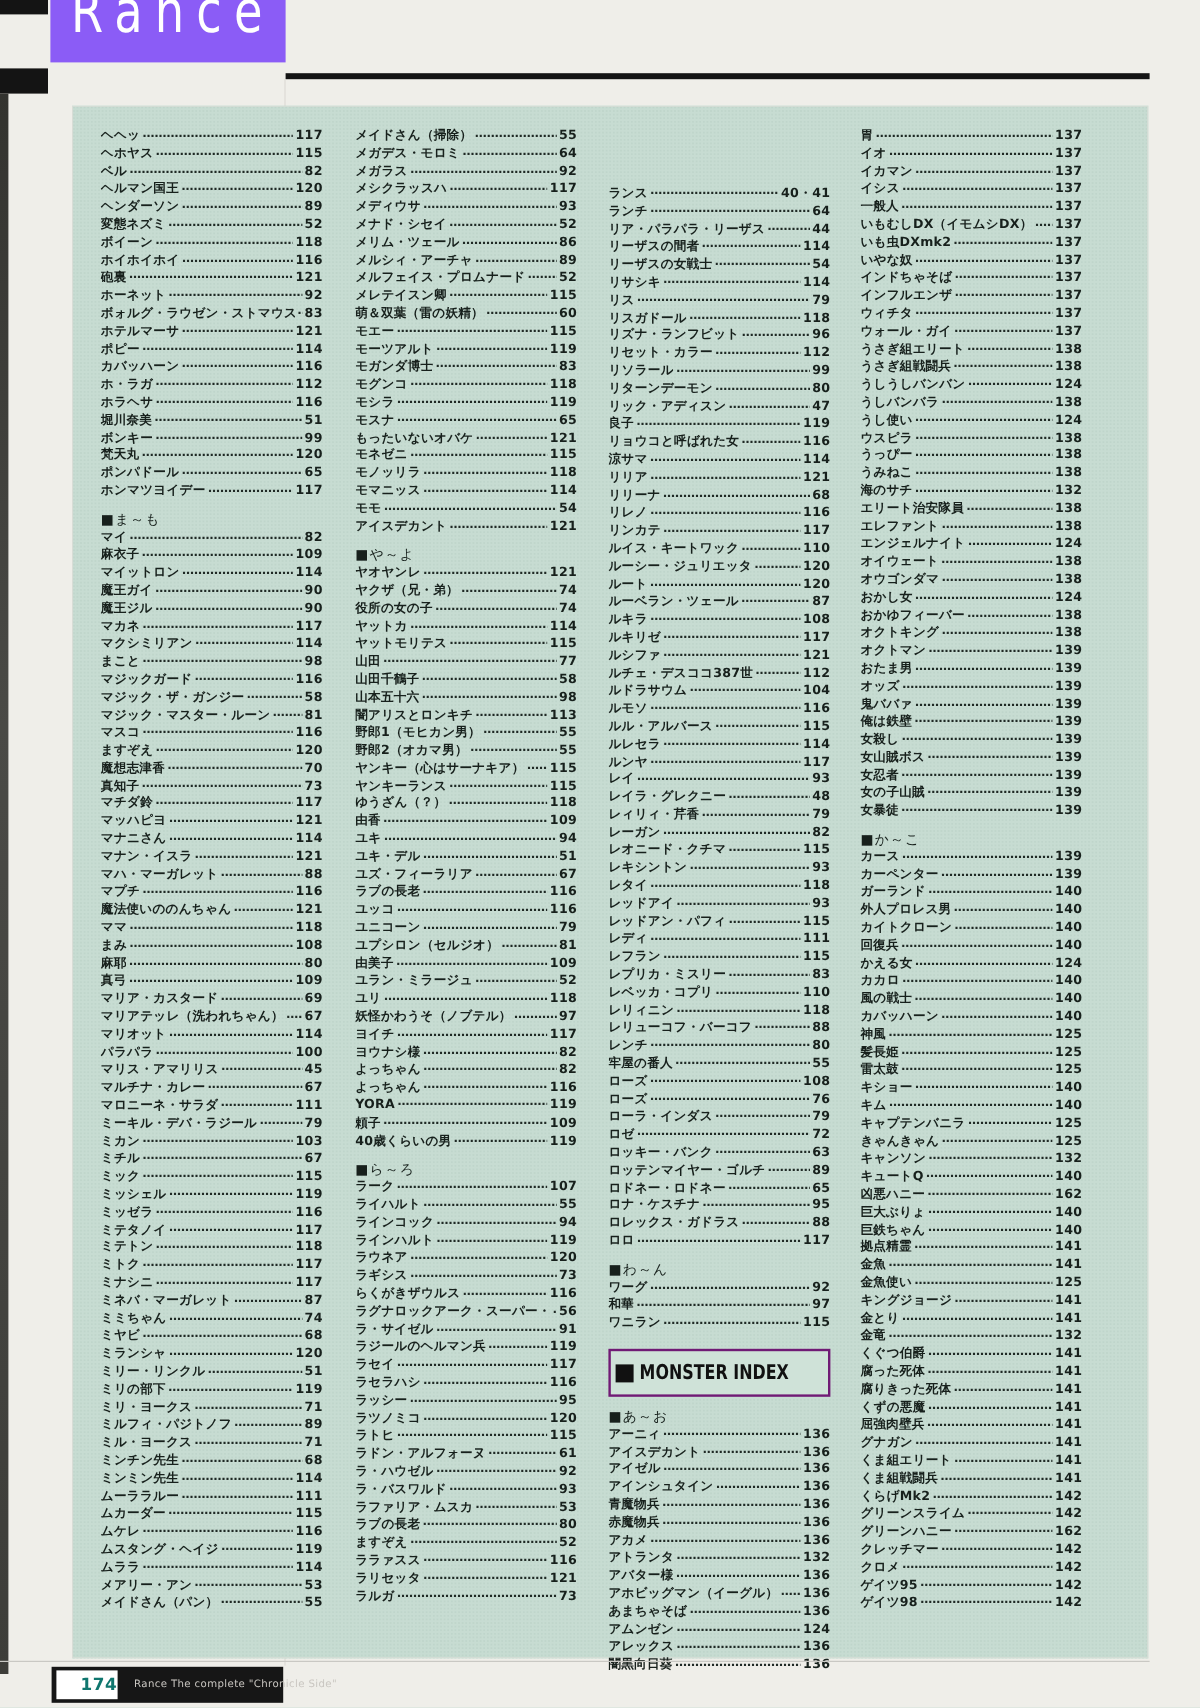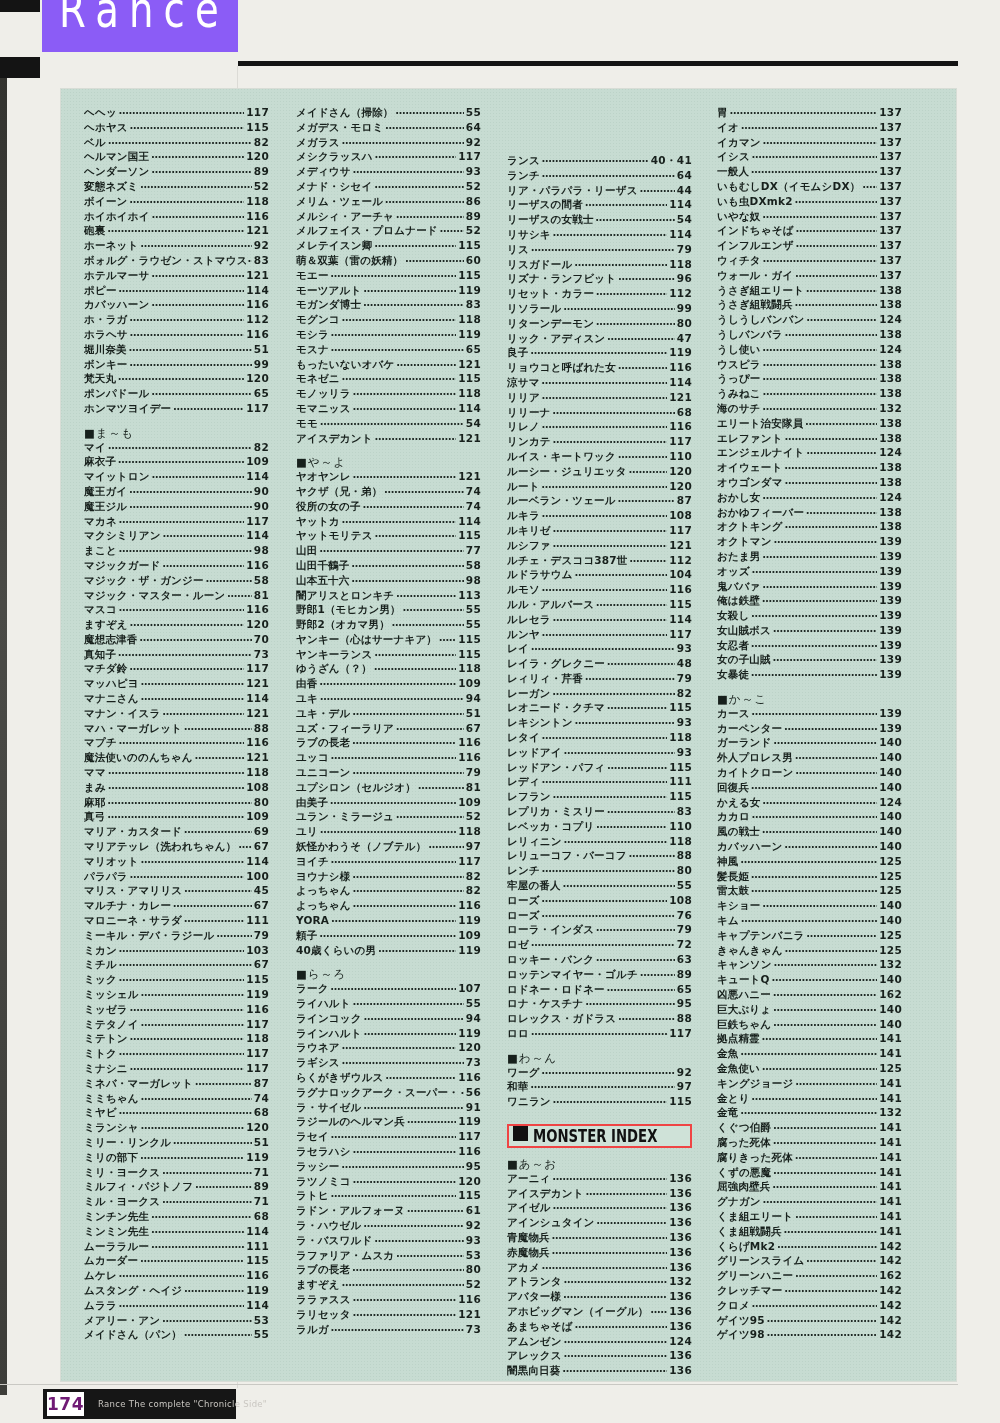--- a/index.html
+++ b/index.html
@@ -33,33 +33,33 @@
   .col{position:absolute;top:106px;width:185px;color:#17201c;}
   .col1{left:84px;} .col2{left:296px;} .col3{left:507px;margin-top:48px;} .col4{left:717px;}
   .row{display:flex;align-items:baseline;height:14.8px;font-size:10.5px;font-weight:bold;
     white-space:nowrap;}
   .nm{flex:0 1 auto;overflow:hidden;letter-spacing:0.2px;}
   .dots{flex:1 1 4px;overflow:hidden;white-space:nowrap;margin:0 2px;opacity:.95;
     position:relative;top:-2px;}
   .dots::after{content:"…………………………………………………………………………";font-size:10px;font-weight:bold;}
   .pg{flex:0 0 auto;font-size:10.5px;font-weight:bold;letter-spacing:0.3px;}
   .hdr{height:14.8px;margin-top:9px;font-size:11.5px;font-weight:normal;letter-spacing:1px;}
-  .mibox{margin-top:14px;margin-bottom:7px;height:24px;border:2px solid #ef4444;
-    display:flex;padding-left:4px;box-sizing:border-box;background:#cfe2d8;}
+  .mibox{margin-top:14px;margin-bottom:7px;height:40px;border:2px solid #701a75;
+    display:flex;align-items:center;padding-left:4px;box-sizing:border-box;background:#cfe2d8;}
   .misq{width:15px;height:15px;background:#111;flex:0 0 auto;}
   .mi-label{font-size:17px;font-weight:bold;color:#111;letter-spacing:0px;
     transform:scaleX(0.78);transform-origin:left center;margin-left:5px;white-space:nowrap;}
 
   
   .footer-line{position:absolute;left:0;top:1384px;width:958px;height:1px;background:#c9c8c3;}
   .footer-bar{position:absolute;left:43px;top:1389px;width:193px;height:30px;background:#161616;
     display:flex;align-items:center;}
-  .pageno-box{background:#fff;color:#701a75;font-weight:bold;font-size:17px;
+  .pageno-box{background:#fff;color:#0f766e;font-weight:bold;font-size:14px;
     width:40px;height:24px;margin-left:4px;display:flex;align-items:center;justify-content:center;
-    letter-spacing:0.5px;}
+    letter-spacing:0.5px;padding-left:20px;}
   .footer-caption{color:#c9c6c1;font-size:8.5px;margin-left:14px;letter-spacing:0.3px;white-space:nowrap;}
 </style>
 </head>
 <body>
 
 <div class="top-left-cap"></div>
 <div class="logo-box">
   <span class="logo-text">Rance</span>
 </div>
 <div class="header-rule"></div>

